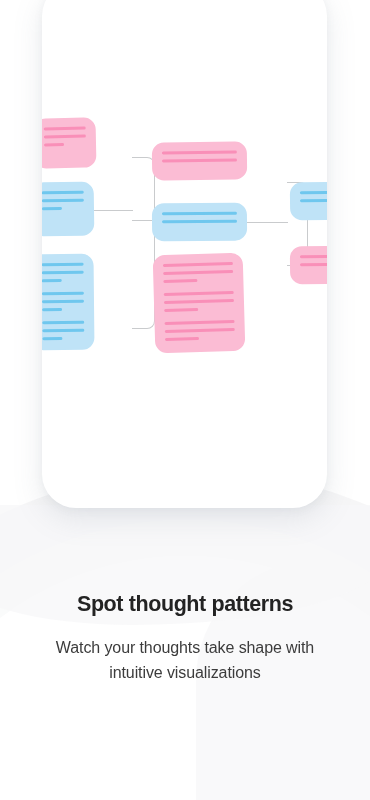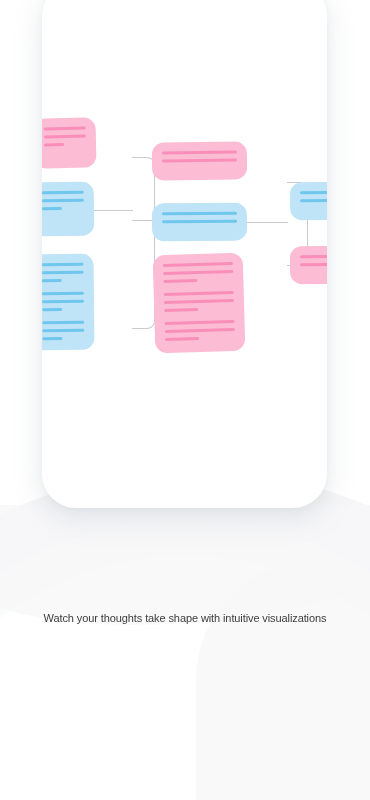--- a/index.html
+++ b/index.html
@@ -179,21 +179,21 @@
   .headline {
     font-size: 21.5px;
     font-weight: bold;
     color: #232323;
     letter-spacing: -0.4px;
     line-height: 1.2;
     margin: 0;
   }
   .subhead {
     margin: 18px 0 0 0;
-    font-size: 11px;
+    font-size: 16px;
     font-weight: normal;
     color: #3c3c3c;
     line-height: 1.55;
     letter-spacing: -0.1px;
   }
 </style>
 </head>
 <body>
 
 <div class="bg-layer">
@@ -265,14 +265,15 @@
 
     <div class="card pink card-h">
       <div class="line full"></div>
       <div class="line full"></div>
     </div>
 
   </div>
 </div>
 
 <div class="caption">
+  <h1 class="headline">Spot thought patterns</h1>
   <p class="subhead">Watch your thoughts take shape with intuitive visualizations</p>
 </div>
 
 </body></html>

